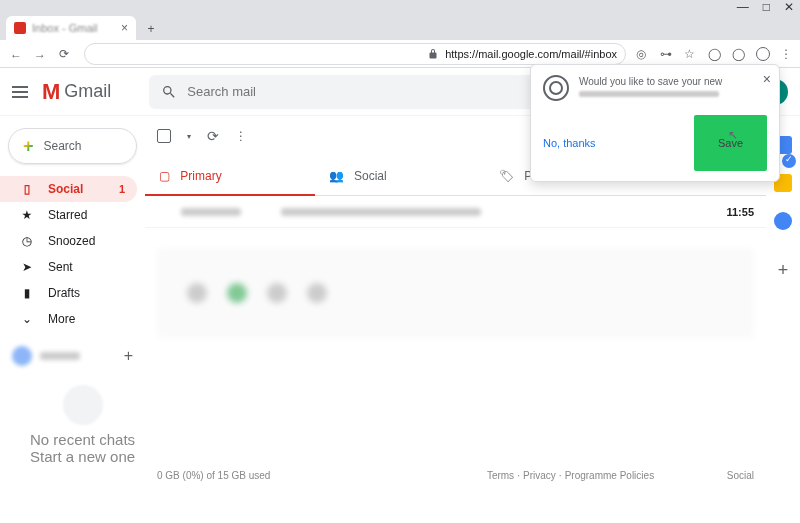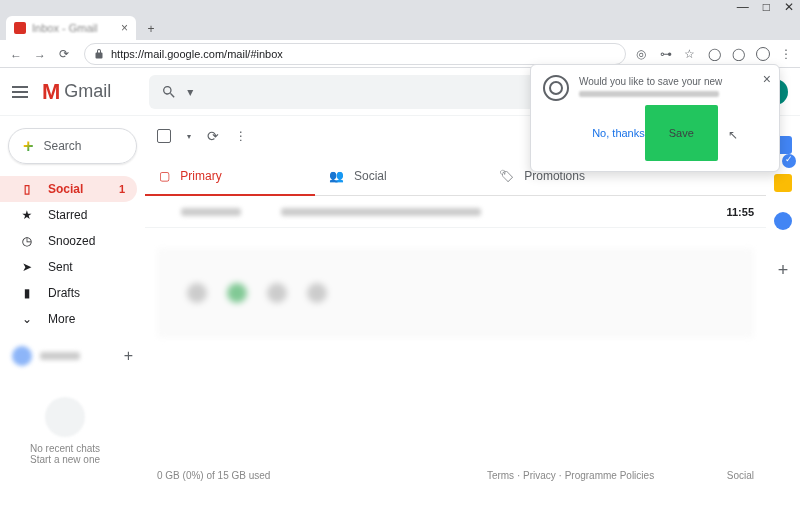--- a/index.html
+++ b/index.html
@@ -11,21 +11,21 @@
 
 .tabstrip { height: 26px; background: #dfe1e5; display: flex; align-items: flex-end; padding-left: 6px; }
 .tab { background: #fff; height: 24px; width: 130px; border-radius: 6px 6px 0 0; display: flex; align-items: center; padding: 0 8px; font-size: 11px; color: #555; position: relative; }
 .tab-favicon { width: 12px; height: 12px; background: #d93025; border-radius: 2px; margin-right: 6px; }
 .tab-title { flex: 1; filter: blur(1px); color: #888; }
 .tab-close { color: #666; font-size: 12px; }
 .newtab { width: 22px; height: 22px; display: flex; align-items: center; justify-content: center; color: #555; margin-left: 4px; }
 
 .addressrow { height: 28px; background: #fff; border-bottom: 1px solid #dadce0; display: flex; align-items: center; padding: 0 6px; gap: 4px; }
 .navbtn { width: 20px; height: 20px; display: flex; align-items: center; justify-content: center; color: #5f6368; }
-.addressbar { flex: 1; display: flex; align-items: center; height: 22px; border: 1px solid #dadce0; border-radius: 12px; padding: 0 8px; margin: 0 6px; }
+.addressbar { flex: 1; display: flex; align-items: center; height: 22px; border: 1px solid #dadce0; border-radius: 12px; padding: 0 8px; margin: 0 6px; justify-content: flex-end; }
 .lock { width: 12px; height: 12px; margin-right: 6px; }
 .url { font-size: 11px; color: #202124; }
 .addressicons { display: flex; gap: 10px; align-items: center; color: #5f6368; }
 .addressicons span, .addressicons svg { width: 14px; height: 14px; }
 
 .appheader { height: 48px; display: flex; align-items: center; padding: 0 12px; border-bottom: 1px solid #f1f3f4; }
 .menu-icon { width: 20px; height: 20px; margin-right: 10px; display:flex; flex-direction:column; justify-content:center; gap:3px;}
 .menu-icon span{ display:block; height:2px; background:#5f6368; width:16px;}
 .logo { display: flex; align-items: center; gap: 4px; margin-right: 38px;}
 .logo-m { font-size: 22px; font-weight: bold; }
@@ -44,21 +44,21 @@
 .nav-item { height: 26px; display: flex; align-items: center; padding: 0 12px 0 20px; gap: 14px; font-size: 12px; color: #202124; border-radius: 0 13px 13px 0; margin-right: 8px; }
 .nav-item.active { background: #fce8e6; color: #d93025; font-weight: bold; }
 .nav-item.active .nav-count { color: #d93025; }
 .nav-count { margin-left: auto; font-size: 11px; }
 .nav-icon { width: 14px; height: 14px; display: flex; align-items: center; justify-content: center; }
 
 .side-lower { margin-top: 8px; padding: 6px 12px; display:flex; align-items:center; gap:8px;}
 .side-blur { width: 20px; height: 20px; border-radius: 50%; background: #4285f4; filter: blur(2px); opacity:0.6;}
 .side-plus { margin-left: auto; font-size: 16px; color: #5f6368; }
 
-.hangouts { position:absolute; bottom:58px; left:30px; font-size:10px; color:#888;}
+.hangouts { position:absolute; bottom:58px; left:30px; font-size:15px; color:#888;}
 .hangouts-icon { width:40px; height:40px; border-radius:50%; background:#f1f3f4; margin:0 auto 6px; filter:blur(1px);}
 
 .content { flex: 1; position: relative; }
 .toolbar { height: 40px; display: flex; align-items: center; padding: 0 12px; gap: 16px; }
 .checkbox { width: 14px; height: 14px; border: 1.5px solid #5f6368; border-radius: 2px; }
 .dropdown-arrow { font-size: 8px; color: #5f6368; }
 
 .tabs { height: 40px; display: flex; border-bottom: 1px solid #e0e0e0; }
 .cat-tab { flex: 1; display: flex; align-items: center; gap: 10px; padding: 0 14px; font-size: 12px; color: #5f6368; position: relative; max-width: 170px; }
 .cat-tab.active { color: #d93025; }
@@ -84,21 +84,21 @@
 .rp-tasks { background: #4285f4; border-radius: 50%; }
 .rp-plus { color: #5f6368; font-size: 18px; margin-top: 10px; }
 
 .save-popup { position: absolute; top: 64px; right: 20px; width: 250px; background: #fff; border: 1px solid #dadce0; border-radius: 6px; box-shadow: 0 4px 12px rgba(0,0,0,0.15); padding: 10px 12px; z-index: 100; }
 .save-popup .close { position: absolute; top: 6px; right: 8px; color: #5f6368; font-size: 14px; }
 .save-head { display: flex; gap: 10px; align-items: flex-start; }
 .save-circle { width: 26px; height: 26px; border: 2px solid #5f6368; border-radius: 50%; display:flex; align-items:center; justify-content:center; flex-shrink:0;}
 .save-circle::after{ content:''; width:10px; height:10px; border:2px solid #5f6368; border-radius:50%;}
 .save-text { font-size: 10px; color: #5f6368; line-height: 1.3; }
 .save-blur { width: 140px; height: 6px; background: #ccc; filter: blur(1px); margin-top: 3px; border-radius: 2px; }
-.save-actions { display: flex; justify-content: center; align-items: center; margin-top: 4px; }
+.save-actions { display: flex; justify-content: space-between; align-items: center; margin-top: 14px; }
 .no-thanks { color: #1a73e8; font-size: 11px; }
 .save-btn { background: #22c55e; color: #3c4043; padding: 22px 24px; font-size: 11px; border: none; border-radius: 2px; }
 .cursor { position: absolute; top: 128px; right: 62px; font-size: 12px; z-index: 101; }
 
 .verified { position:absolute; right: 4px; top: 154px; width:14px; height:14px; border-radius:50%; background:#4285f4;}
 .verified::after{content:'✓'; color:#fff; font-size:9px; position:absolute; top:0; left:3px;}
 </style>
 </head>
 <body>
 
@@ -147,20 +147,21 @@
       <span></span>
     </div>
   <div class="logo">
     <span class="logo-m" style="color:#d93025;">M</span>
     <span class="logo-text">Gmail</span>
   </div>
   <div class="searchbox">
     <svg width="16" height="16" viewBox="0 0 24 24" fill="#5f6368">
         <path d="M15.5 14h-.79l-.28-.27a6.5 6.5 0 10-.7.7l.27.28v.79l5 5L20.49 19l-5-5zm-6 0a4.5 4.5 0 110-9 4.5 4.5 0 010 9z"></path>
       </svg>
+    <input placeholder="Search mail" style="">
     <span style="color:#5f6368;">▾</span>
   </div>
   <div class="header-right">
     <div class="apps-icon">
         <span></span>
         <span></span>
         <span></span>
         <span></span>
         <span></span>
         <span></span>

